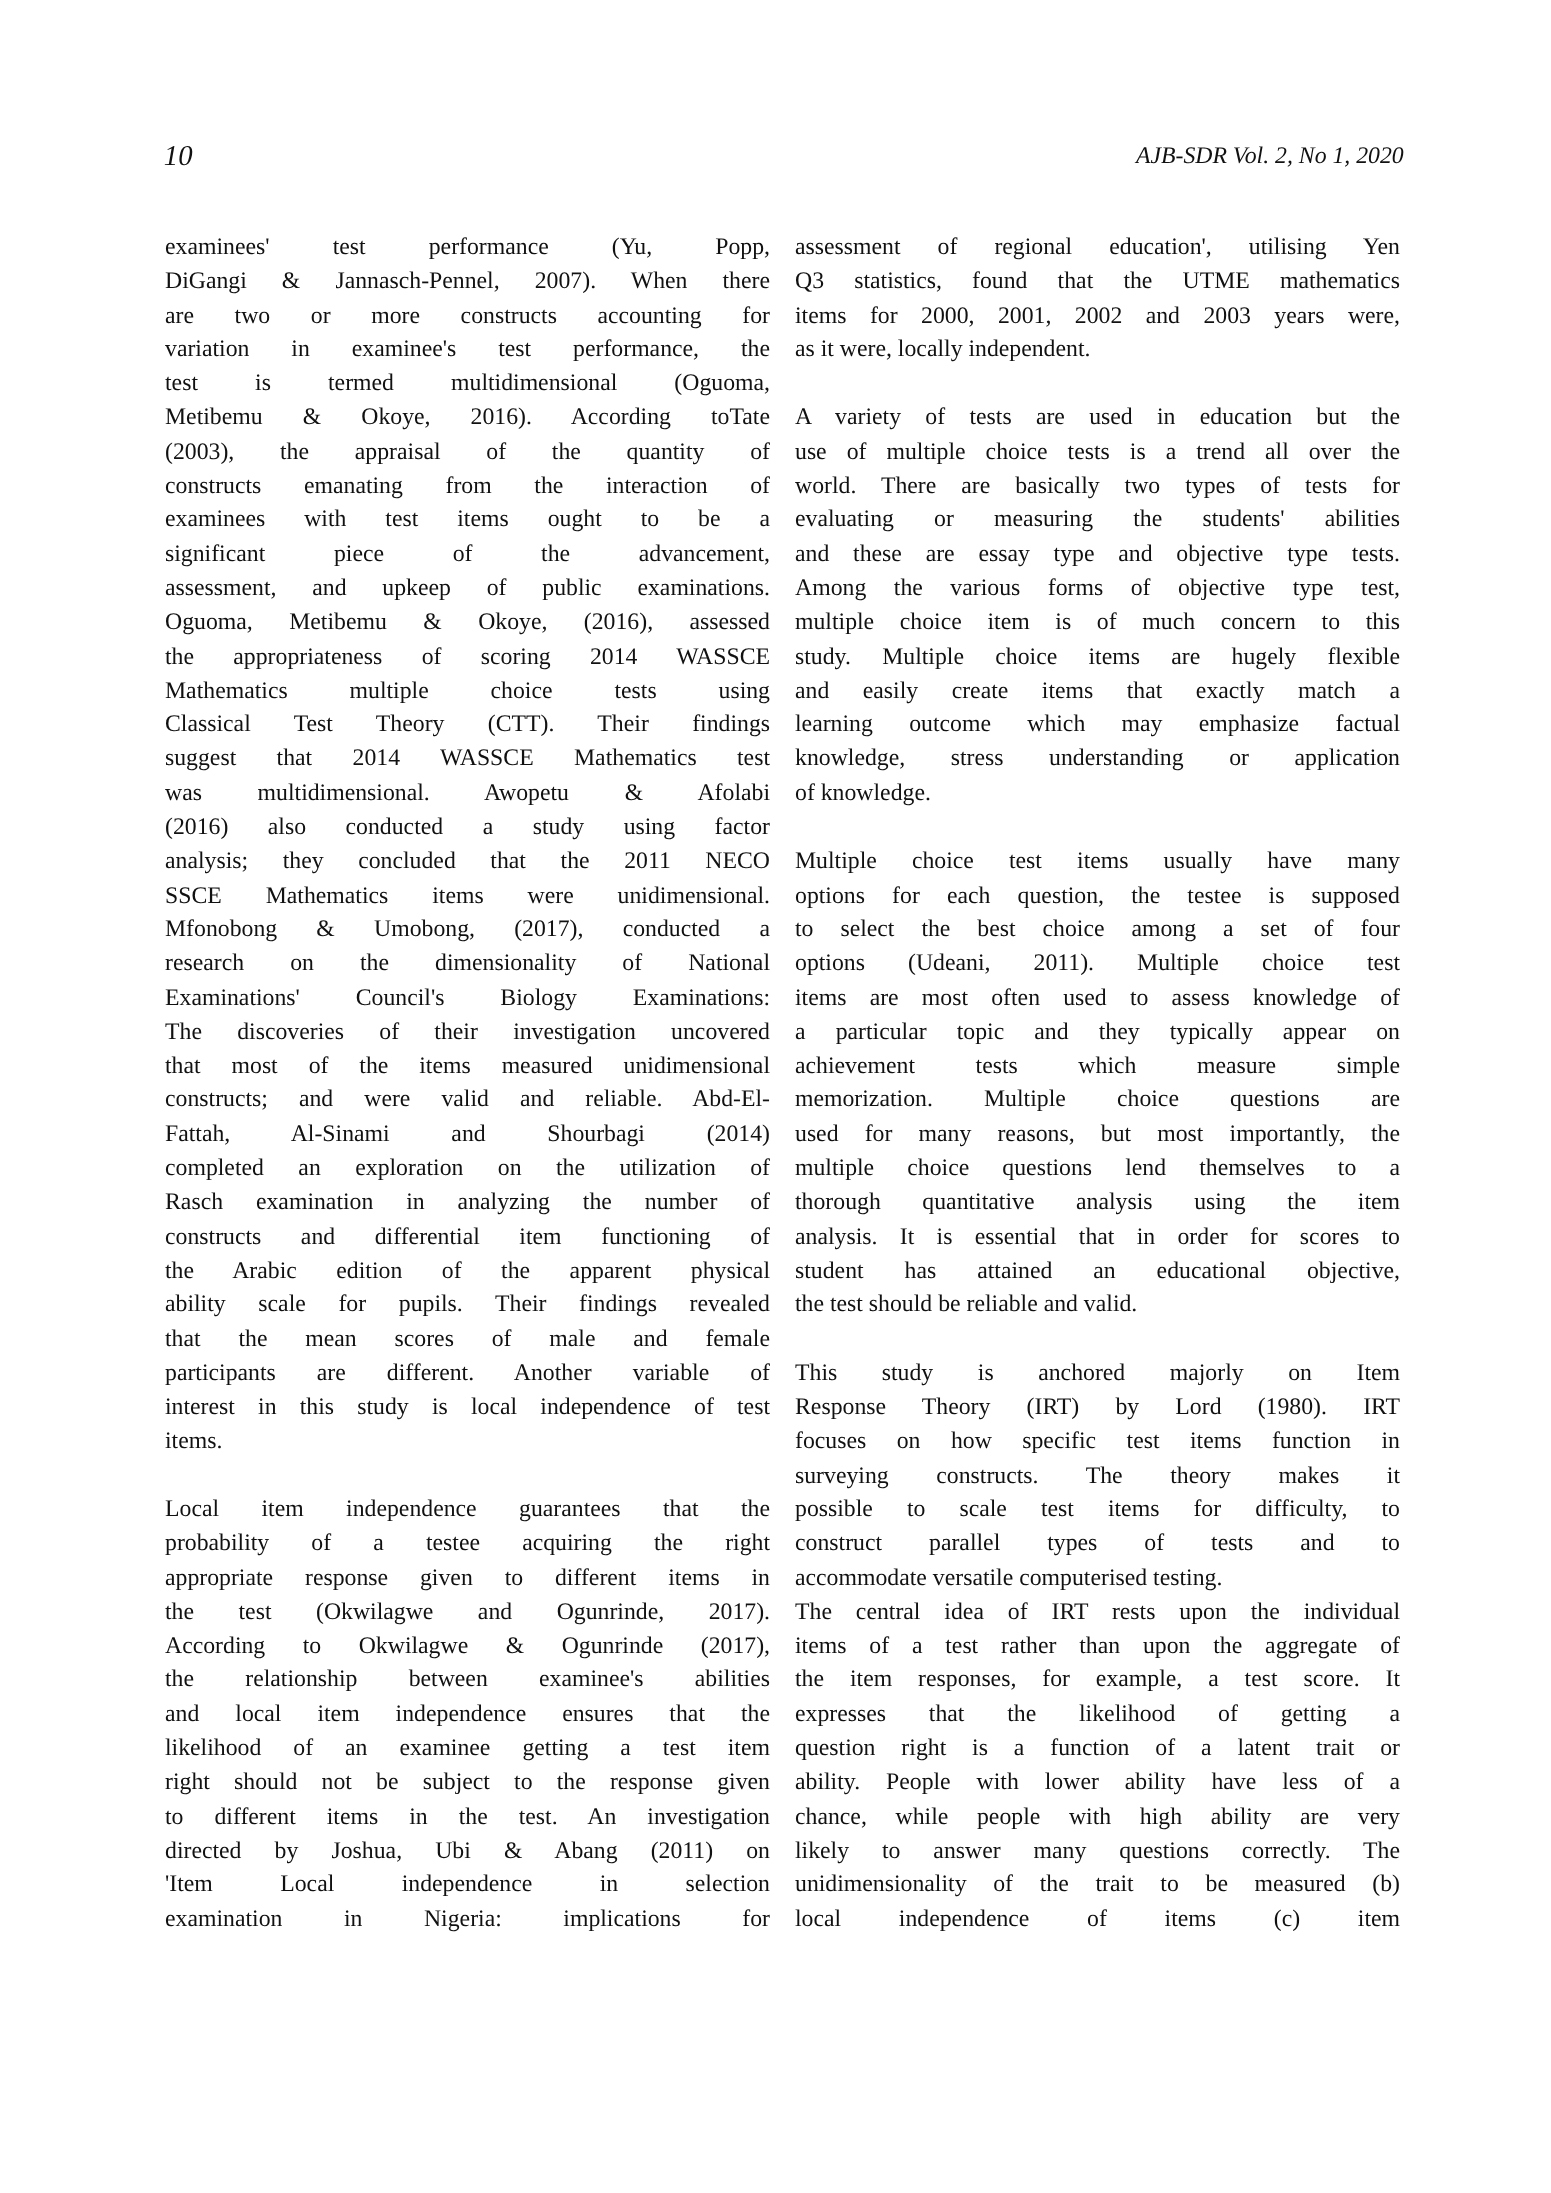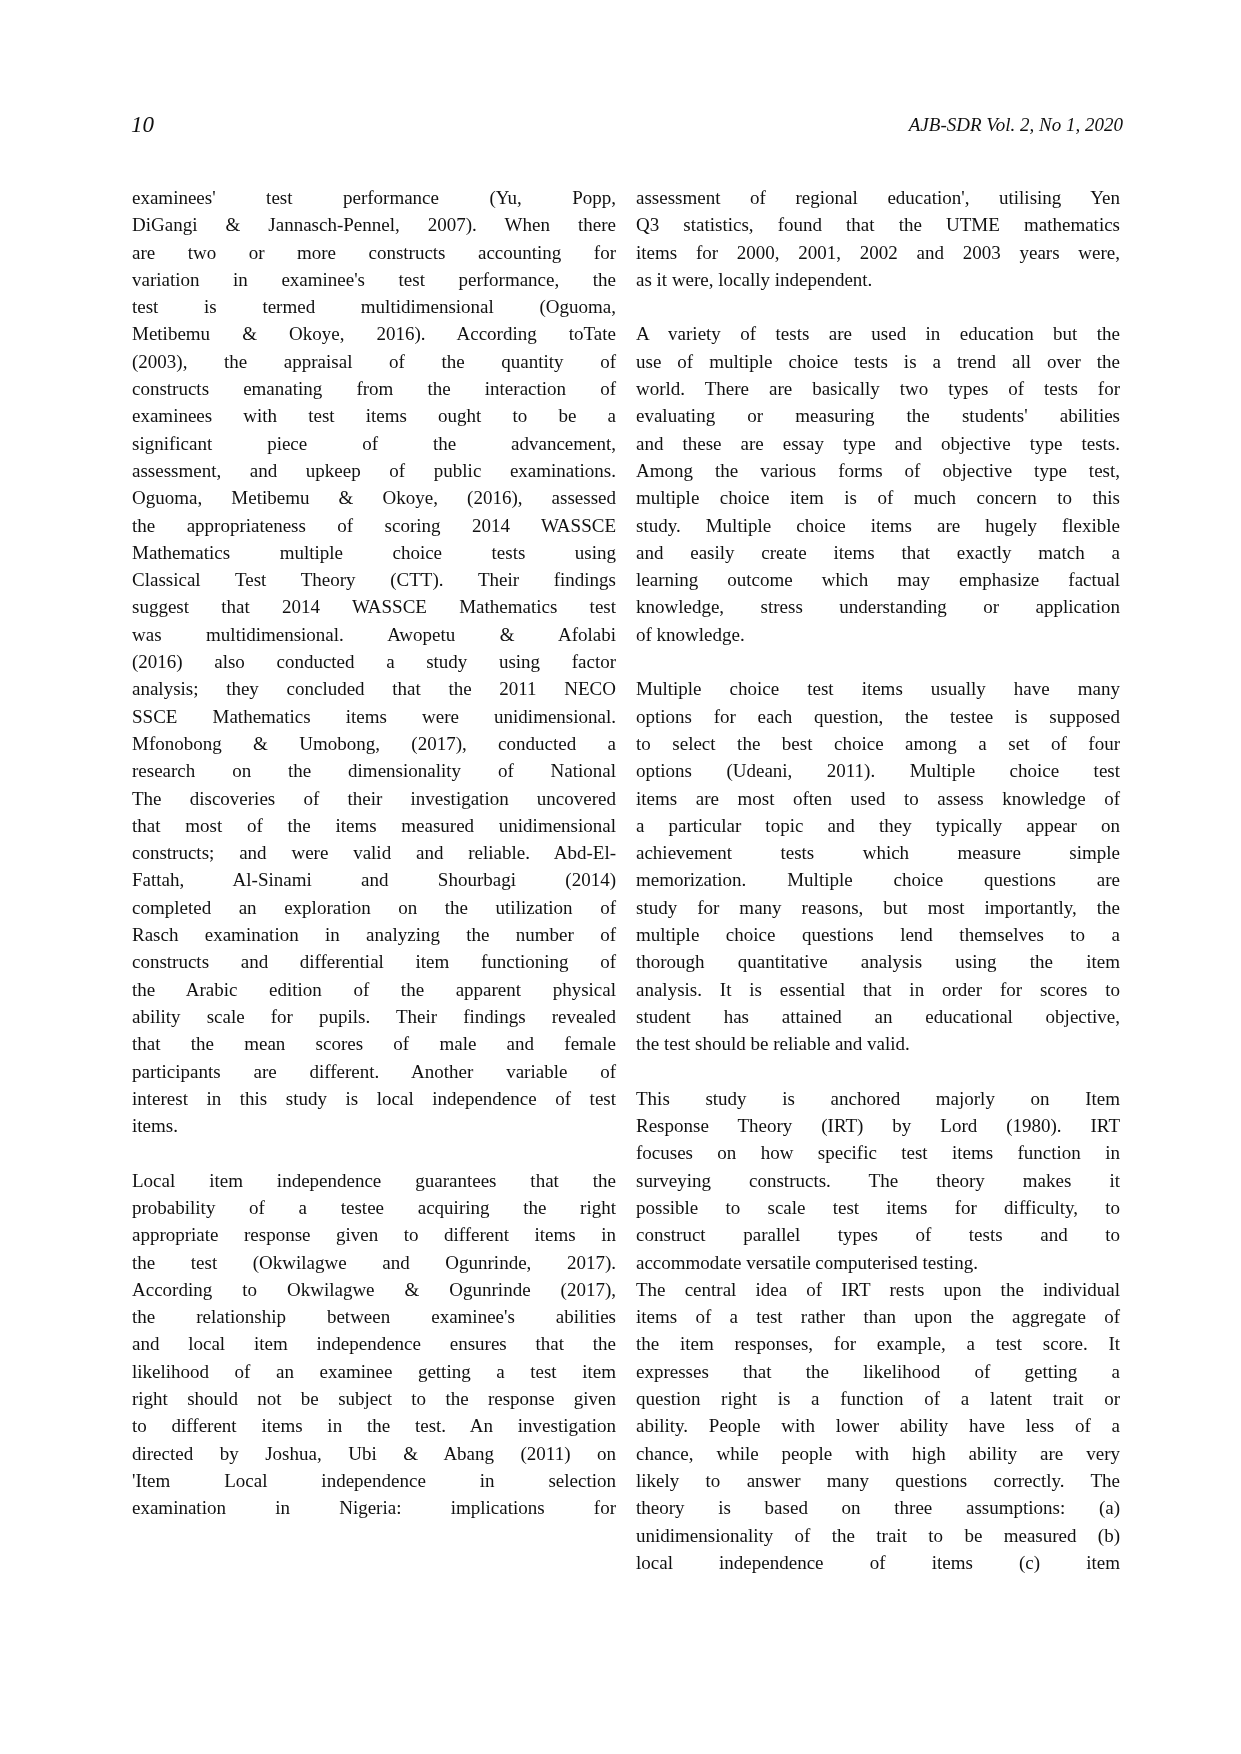--- a/index.html
+++ b/index.html
@@ -67,20 +67,21 @@
       <span class="line">the appropriateness of scoring 2014 WASSCE</span>
       <span class="line">Mathematics multiple choice tests using</span>
       <span class="line">Classical Test Theory (CTT). Their findings</span>
       <span class="line">suggest that 2014 WASSCE Mathematics test</span>
       <span class="line">was multidimensional. Awopetu &amp; Afolabi</span>
       <span class="line">(2016) also conducted a study using factor</span>
       <span class="line">analysis; they concluded that the 2011 NECO</span>
       <span class="line">SSCE Mathematics items were unidimensional.</span>
       <span class="line">Mfonobong &amp; Umobong, (2017), conducted a</span>
       <span class="line">research on the dimensionality of National</span>
+      <span class="line">Examinations' Council's Biology Examinations:</span>
       <span class="line">The discoveries of their investigation uncovered</span>
       <span class="line">that most of the items measured unidimensional</span>
       <span class="line">constructs; and were valid and reliable.  Abd-El-</span>
       <span class="line">Fattah, Al-Sinami and Shourbagi (2014)</span>
       <span class="line">completed an exploration on the utilization of</span>
       <span class="line">Rasch examination in analyzing the number of</span>
       <span class="line">constructs and differential item functioning of</span>
       <span class="line">the Arabic edition of the apparent physical</span>
       <span class="line">ability scale for pupils. Their findings revealed</span>
       <span class="line">that the mean scores of male and female</span>
@@ -130,21 +131,21 @@
     <div class="gap"></div>
     <p class="para">
       <span class="line">Multiple choice test items usually have many</span>
       <span class="line">options for each question, the testee is supposed</span>
       <span class="line">to select the best choice among a set of four</span>
       <span class="line">options (Udeani, 2011). Multiple choice test</span>
       <span class="line">items are most often used to assess knowledge of</span>
       <span class="line">a particular topic and they typically appear on</span>
       <span class="line">achievement tests which measure simple</span>
       <span class="line">memorization.  Multiple choice questions are</span>
-      <span class="line">study for many reasons, but most importantly, the</span>
+      <span class="line">used for many reasons, but most importantly, the</span>
       <span class="line">multiple choice questions lend themselves to a</span>
       <span class="line">thorough quantitative analysis using the item</span>
       <span class="line">analysis.  It is essential that in order for scores to</span>
       <span class="line">student has attained an educational objective,</span>
       <span class="line last">the test should be reliable and valid.</span>
     </p>
     <div class="gap"></div>
     <p class="para">
       <span class="line">This study is anchored majorly on Item</span>
       <span class="line">Response Theory (IRT) by Lord (1980). IRT</span>
@@ -156,17 +157,16 @@
     </p>
     <p class="para">
       <span class="line">The central idea of IRT rests upon the individual</span>
       <span class="line">items of a test rather than upon the aggregate of</span>
       <span class="line">the item responses, for example, a test score. It</span>
       <span class="line">expresses that the likelihood of getting a</span>
       <span class="line">question right is a function of a latent trait or</span>
       <span class="line">ability. People with lower ability have less of a</span>
       <span class="line">chance, while people with high ability are very</span>
       <span class="line">likely to answer many questions correctly. The</span>
-      <span class="line">theory is based on three assumptions: (a)</span>
       <span class="line">unidimensionality of the trait to be measured (b)</span>
       <span class="line">local independence of items (c) item</span>
     </p>
   </div>
 
 </body></html>

